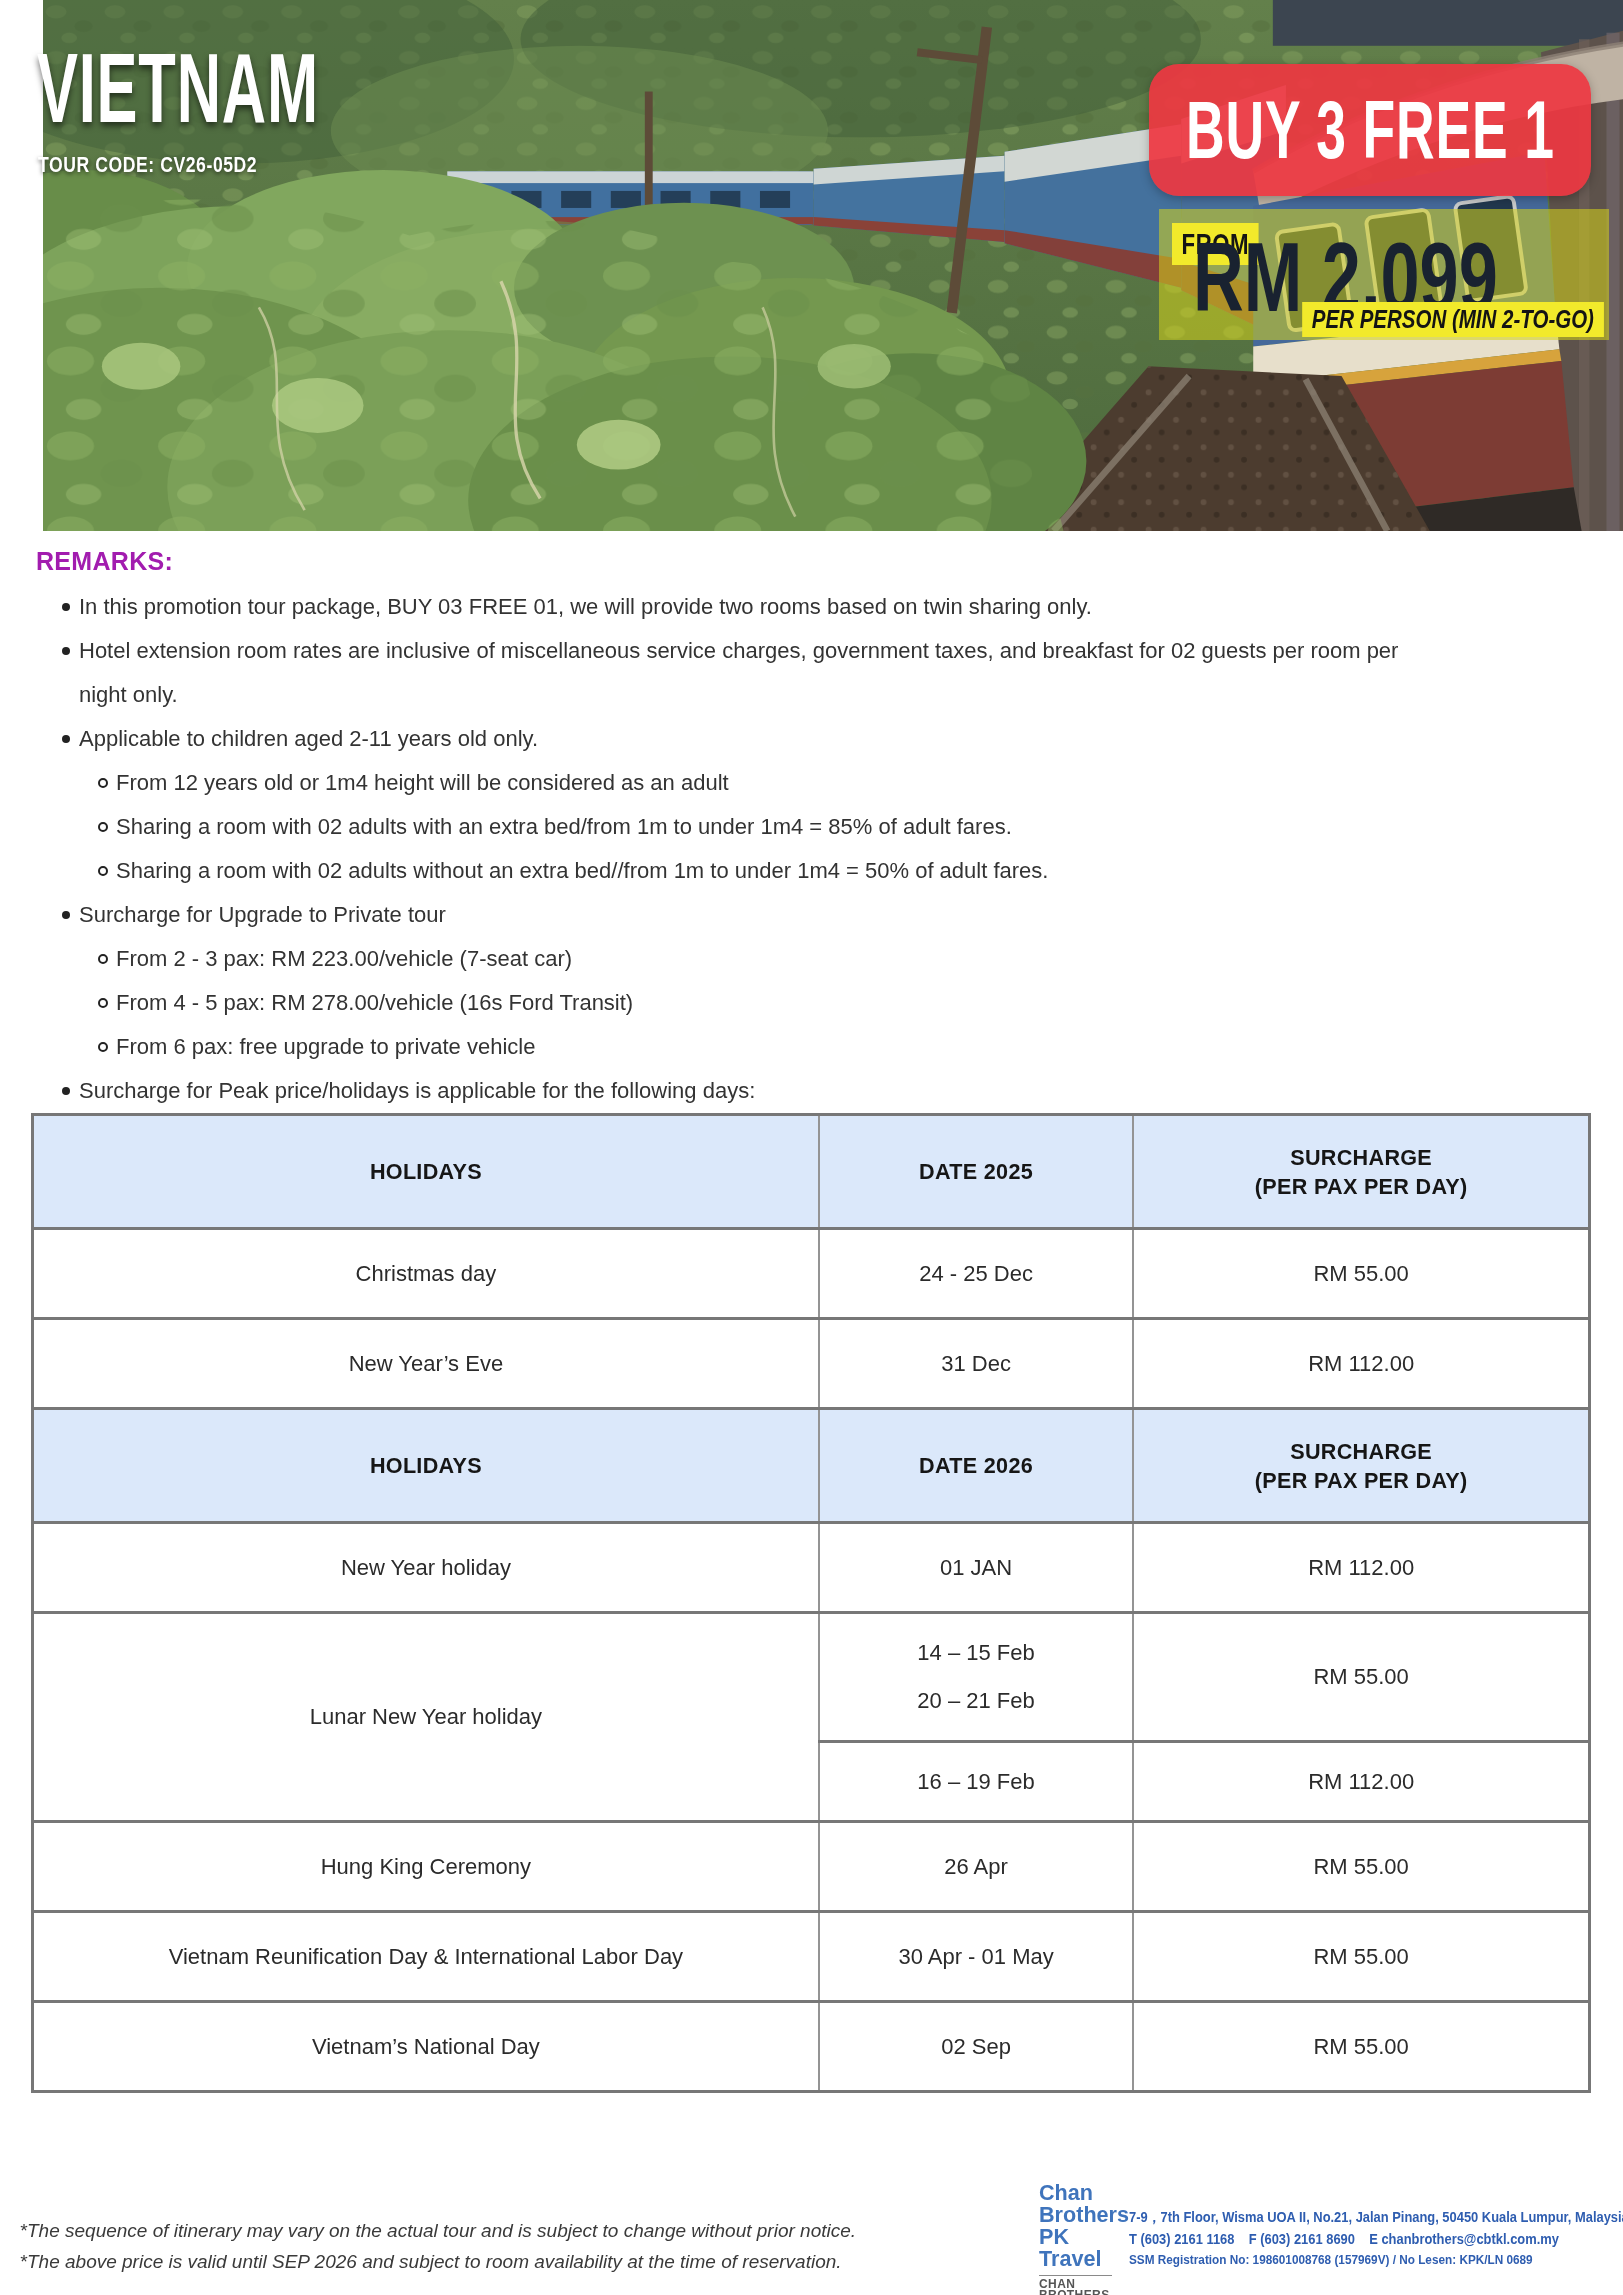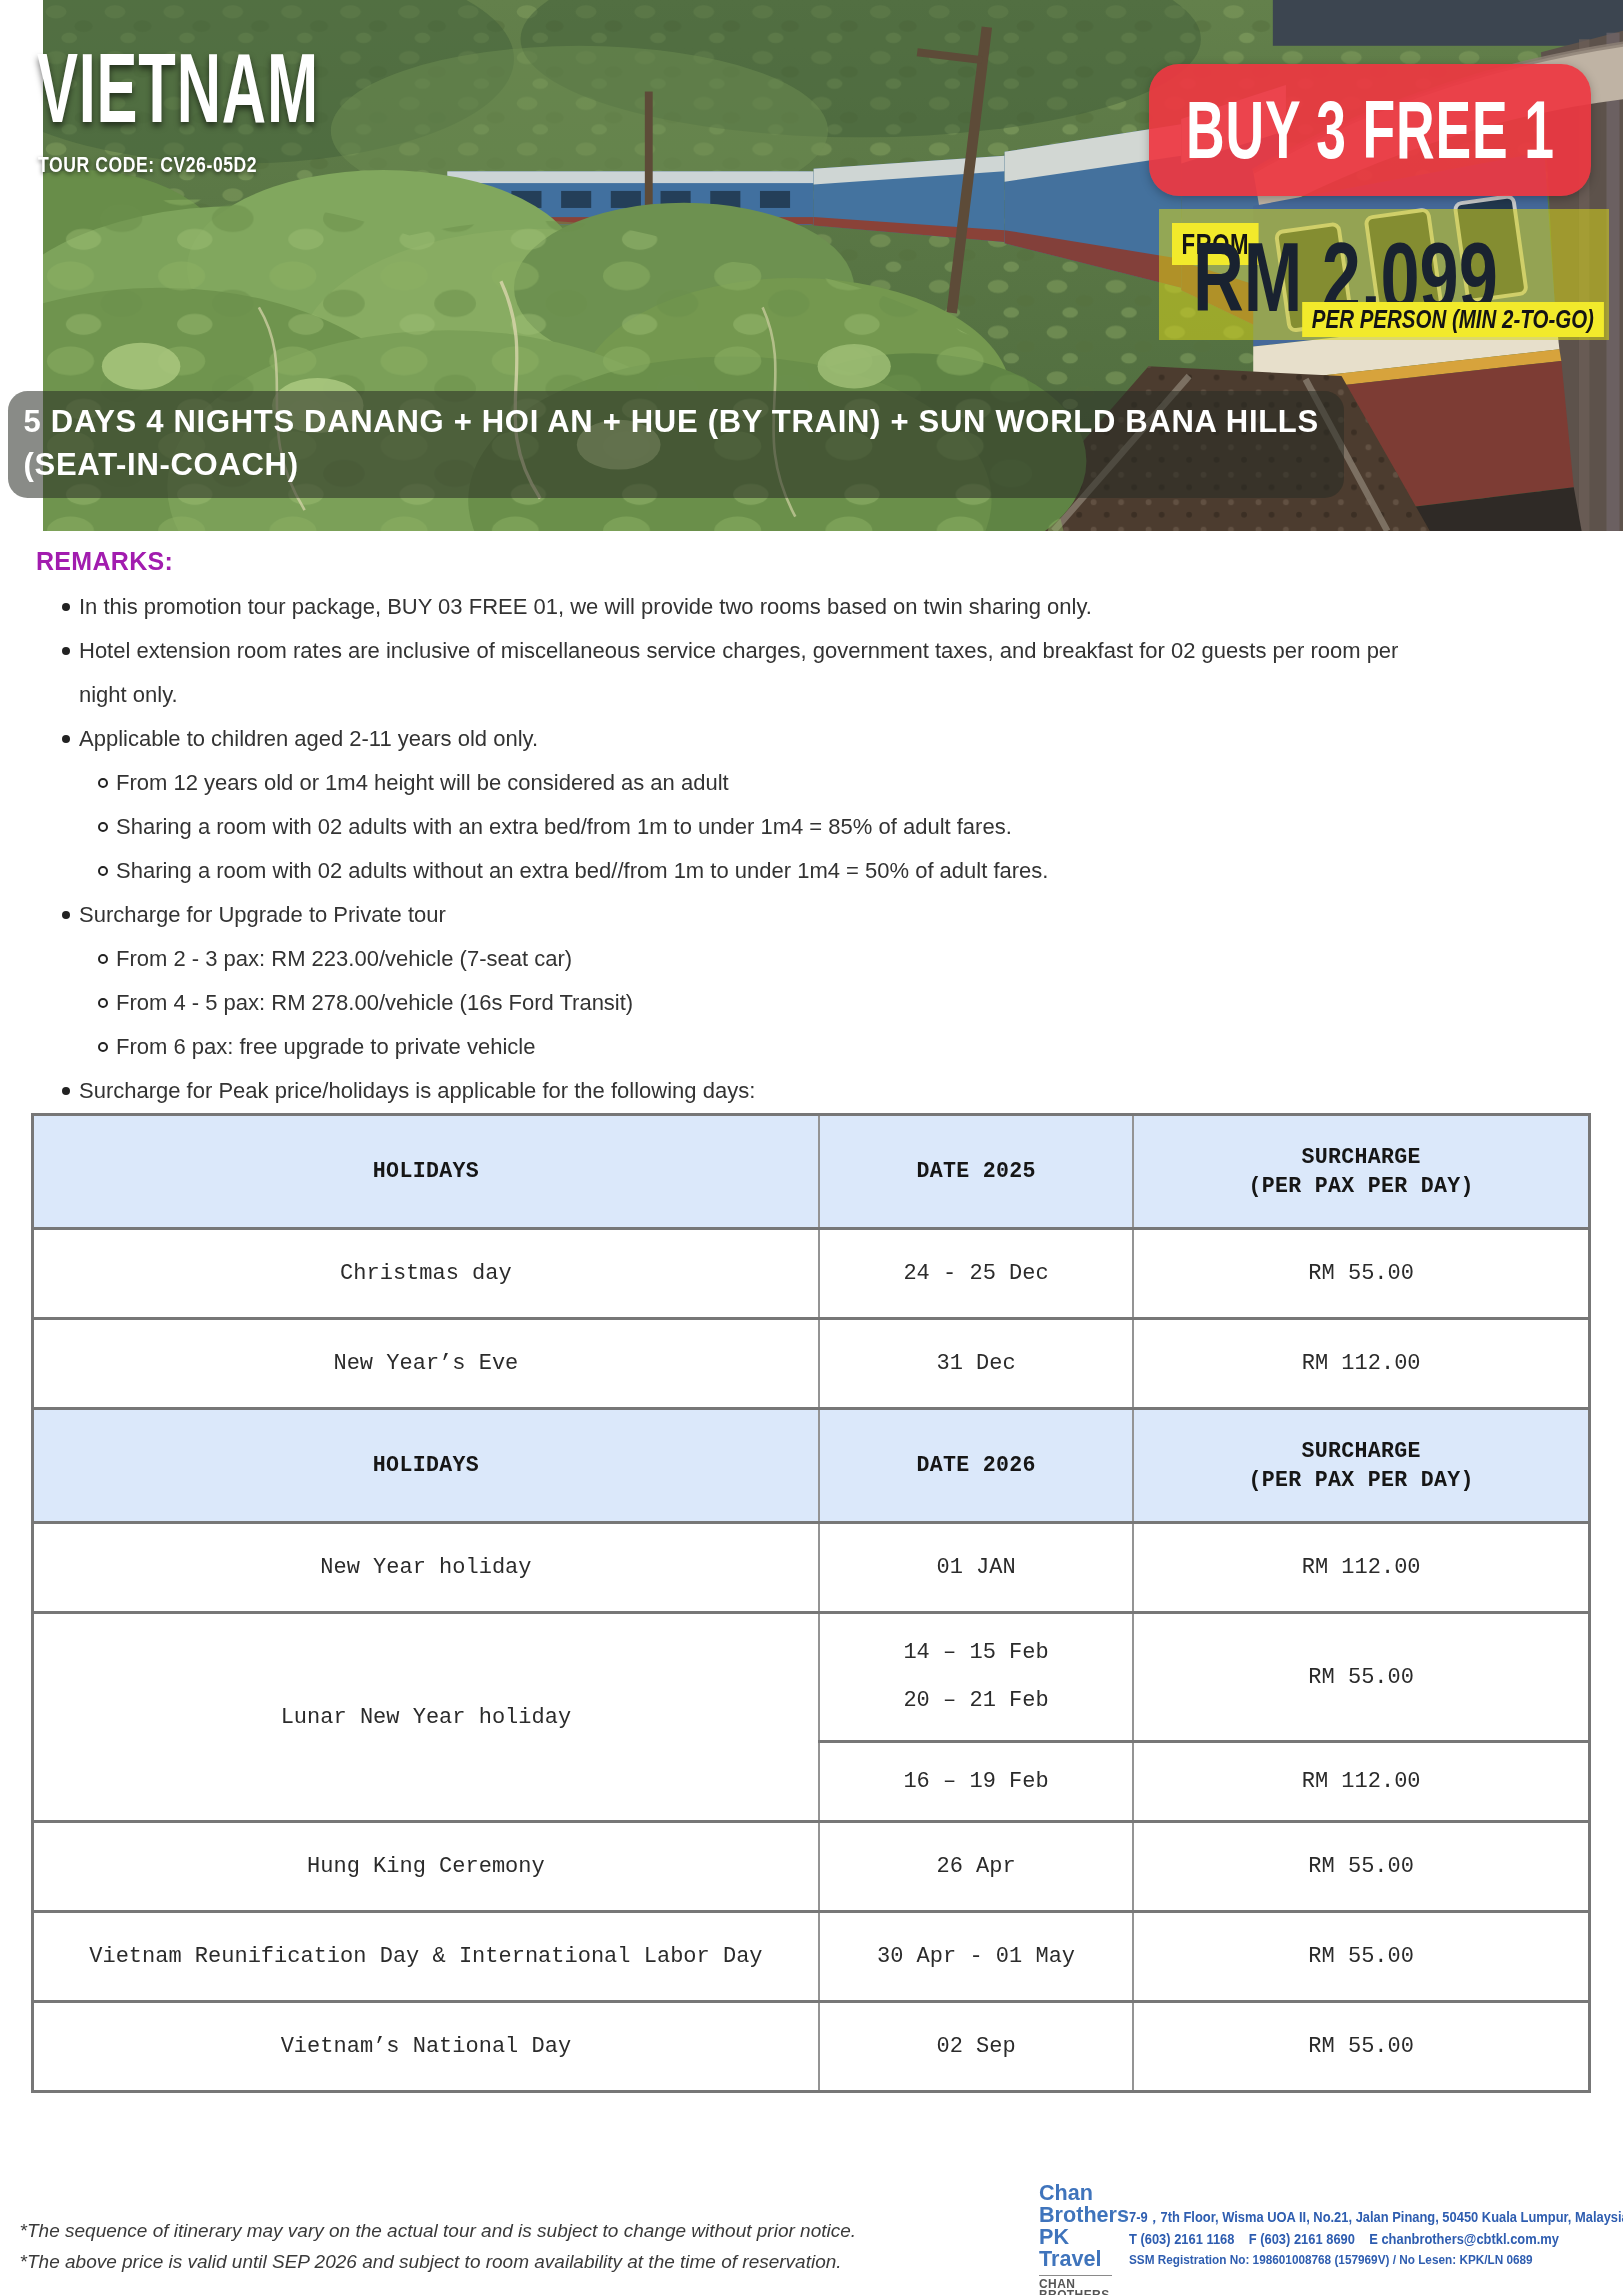--- a/index.html
+++ b/index.html
@@ -39,21 +39,21 @@
   .remarks li{position:relative;padding-left:43px;font-size:22px;color:#333333;line-height:44px;max-width:1348px;}
   .remarks li.l1::before{content:"";position:absolute;left:26px;top:18.3px;width:7.9px;height:7.9px;border-radius:50%;background:#222;}
   .remarks li.l2{margin-left:37px;}
   .remarks li.l2::before{content:"";position:absolute;left:25px;top:17px;width:5.9px;height:5.9px;border-radius:50%;
       background:transparent;border:2.6px solid #222;}
   
   .holiday-table{position:absolute;left:31px;top:1113px;width:1560px;border-collapse:collapse;table-layout:fixed;}
   .holiday-table td,.holiday-table th{border-top:3.9px solid #777777;border-bottom:3.9px solid #777777;
       border-left:2px solid #949494;border-right:2px solid #949494;
       text-align:center;vertical-align:middle;color:#2b2b2b;font-size:22px;padding:0 13px;}
-  .holiday-table{border:3.9px solid #777777;font-family:Liberation Mono, monospace;}
+  .holiday-table{border:3.9px solid #777777;}
   .holiday-table th{background:#dbe8fa;color:#161616;font-size:21.6px;font-weight:700;line-height:29px;letter-spacing:0.3px;}
   tr.hrow{height:114px;} tr.drow{height:90px;} tr.lunar-a{height:129px;} tr.lunar-b{height:80px;}
   .date-two-lines div{line-height:48px;}
   
   .disclaimers{position:absolute;left:19.6px;top:2215px;font-size:19px;font-style:italic;color:#3a3a3a;line-height:31px;}
   .footer-logo{position:absolute;left:1039px;top:2182px;width:98px;}
   .logo-line{font-size:21.6px;font-weight:700;color:#3f74bc;line-height:22px;letter-spacing:0;}
   .logo-divider{width:73px;border:none;border-top:1.3px solid #8a8a8a;margin:4.6px 0 3.3px 0;}
   .logo-sub{font-size:12px;font-weight:700;color:#555555;line-height:11px;letter-spacing:0.4px;}
   .footer-address{position:absolute;left:1129px;top:2206px;width:497px;color:#2e5db0;}
@@ -191,24 +191,20 @@
     <div class="price-panel">
       <div class="from-chip">
         <span>FROM</span>
       </div>
       <div class="price-value">RM 2,099</div>
       <div class="price-note-chip">
         <span>PER PERSON (MIN 2-TO-GO)</span>
       </div>
     </div>
 
-    <div class="title-banner">
-      <div class="banner-line">5 DAYS 4 NIGHTS DANANG + HOI AN + HUE (BY TRAIN) + SUN WORLD BANA HILLS</div>
-      <div class="banner-line">(SEAT-IN-COACH)</div>
-    </div>
   </div>
 
   <div class="remarks">
     <h2 class="remarks-heading">REMARKS:</h2>
     <ul>
       <li class="l1">In this promotion tour package, BUY 03 FREE 01, we will provide two rooms based on twin sharing only.</li>
       <li class="l1">Hotel extension room rates are inclusive of miscellaneous service charges, government taxes, and breakfast for 02 guests per room per night only.</li>
       <li class="l1">Applicable to children aged 2-11 years old only.</li>
       <li class="l2">From 12 years old or 1m4 height will be considered as an adult</li>
       <li class="l2">Sharing a room with 02 adults with an extra bed/from 1m to under 1m4 = 85% of adult fares.</li>

